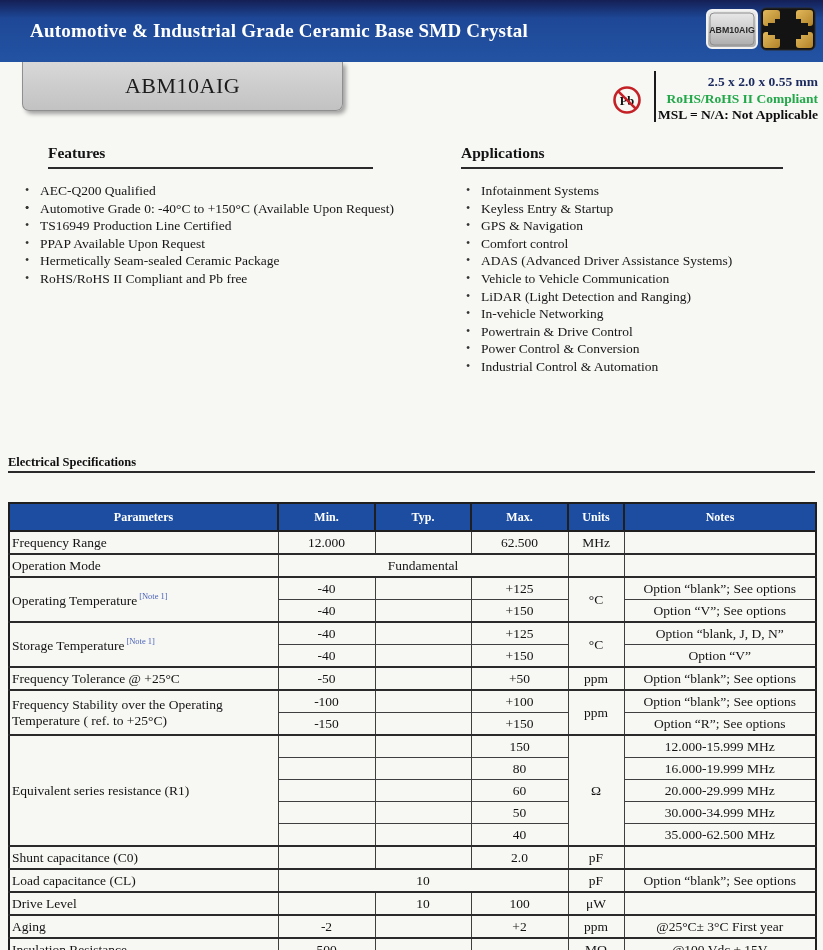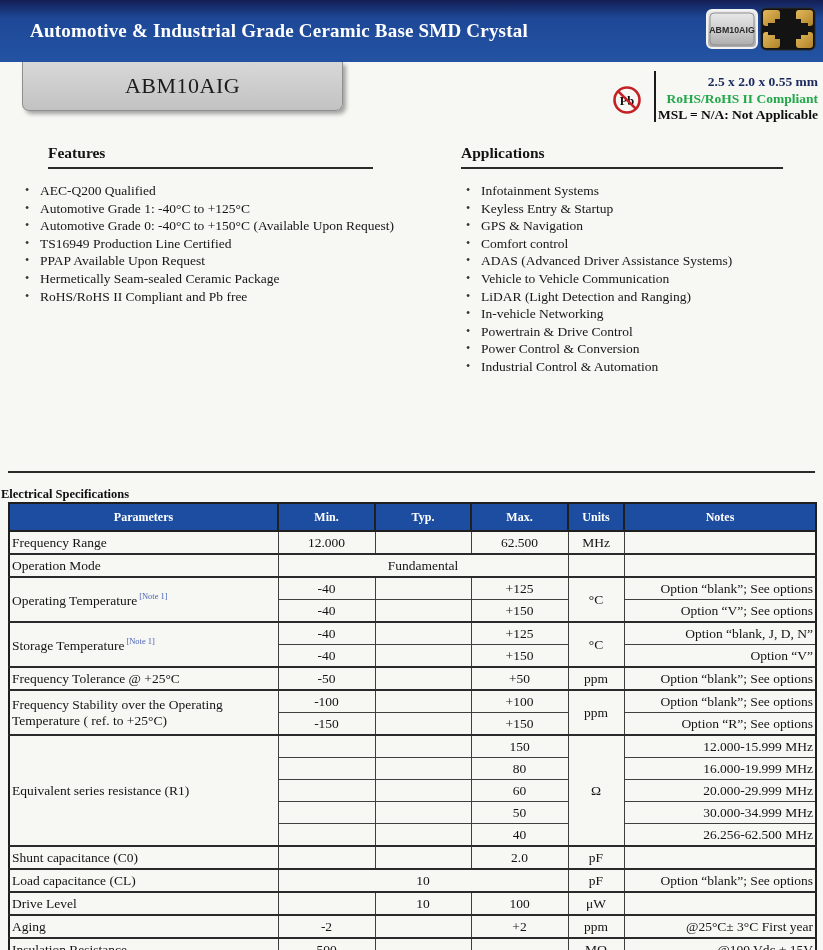--- a/index.html
+++ b/index.html
@@ -35,32 +35,32 @@
   .apps{position:absolute;left:461px;top:144px;width:352px;}
   h2.section{margin:0;font-size:15.5px;font-weight:bold;color:#141414;
        border-bottom:2px solid #2b2b2b;padding-bottom:5px;}
   .features h2.section{width:325px;margin-left:28px;}
   .apps h2.section{width:322px;}
   ul.blist{list-style:none;margin:13px 0 0 0;padding:0;font-size:13.5px;line-height:17.6px;color:#161616;}
   ul.blist li{position:relative;padding-left:20px;}
   ul.blist li .bullet{position:absolute;left:5px;top:0;font-size:12px;color:#333;}
 
   
-  .espec-head{position:absolute;left:1px;top:455px;font-size:12.5px;font-weight:bold;color:#0f0f0f;margin-top:32px;}
+  .espec-head{position:absolute;left:8px;top:455px;font-size:12.5px;font-weight:bold;color:#0f0f0f;}
   .espec-rule{position:absolute;left:8px;top:471px;width:807px;border-top:2px solid #2a2a2a;}
 
   table.spec{position:absolute;left:8px;top:502px;width:807px;border-collapse:collapse;
        table-layout:fixed;font-size:13.5px;color:#141414;border:2px solid #1f1f1f;}
   table.spec th{background:#1d4da0;color:#fff;font-weight:bold;font-size:12px;height:26px;
        border:2px solid #1f1f1f;padding:0 2px;}
   table.spec td{border:1px solid #3f3f3f;height:21px;padding:0 2px;background:transparent;}
   table.spec tr.g td{border-top:2px solid #2a2a2a;}
   td.p{text-align:left;padding-left:6px;}
   td.c{text-align:center;}
-  td.n{text-align:right;padding-left:6px;}
+  td.n{text-align:center;padding-left:6px;}
   sup.note{color:#4a63b8;font-size:8.5px;vertical-align:super;margin-left:2px;}
 </style>
 </head>
 <body>
 
 <div class="page">
 
   <div class="hdr">
     <div class="hdr-title">Automotive &amp; Industrial Grade Ceramic Base SMD Crystal</div>
     <svg class="photo" viewBox="0 0 112 44">
@@ -107,21 +107,21 @@
   <div class="compliance">
     <div class="dim">2.5 x 2.0 x 0.55 mm</div>
     <div class="rohs">RoHS/RoHS II Compliant</div>
     <div class="msl">MSL = N/A: Not Applicable</div>
   </div>
 
   <div class="features">
     <h2 class="section">Features</h2>
     <ul class="blist">
       <li><span class="bullet">•</span><span>AEC-Q200 Qualified</span></li>
-      <li><span class="bullet">•</span><span>Automotive Grade 1: -40°C to +125°C</span></li>
+      <li><span class="bullet">•</span></li>
       <li><span class="bullet">•</span><span>Automotive Grade 0: -40°C to +150°C (Available Upon Request)</span></li>
       <li><span class="bullet">•</span><span>TS16949 Production Line Certified</span></li>
       <li><span class="bullet">•</span><span>PPAP Available Upon Request</span></li>
       <li><span class="bullet">•</span><span>Hermetically Seam-sealed Ceramic Package</span></li>
       <li><span class="bullet">•</span><span>RoHS/RoHS II Compliant and Pb free</span></li>
     </ul>
   </div>
 
   <div class="apps">
     <h2 class="section">Applications</h2>
@@ -250,21 +250,21 @@
       <tr>
         <td class="c"></td>
         <td class="c"></td>
         <td class="c">50</td>
         <td class="n">30.000-34.999 MHz</td>
       </tr>
       <tr>
         <td class="c"></td>
         <td class="c"></td>
         <td class="c">40</td>
-        <td class="n">26.256-62.500 MHz</td>
+        <td class="n">35.000-62.500 MHz</td>
       </tr>
       <tr class="g">
         <td class="p">Shunt capacitance (C0)</td>
         <td class="c"></td>
         <td class="c"></td>
         <td class="c">2.0</td>
         <td class="c">pF</td>
         <td class="n"></td>
       </tr>
       <tr class="g">

